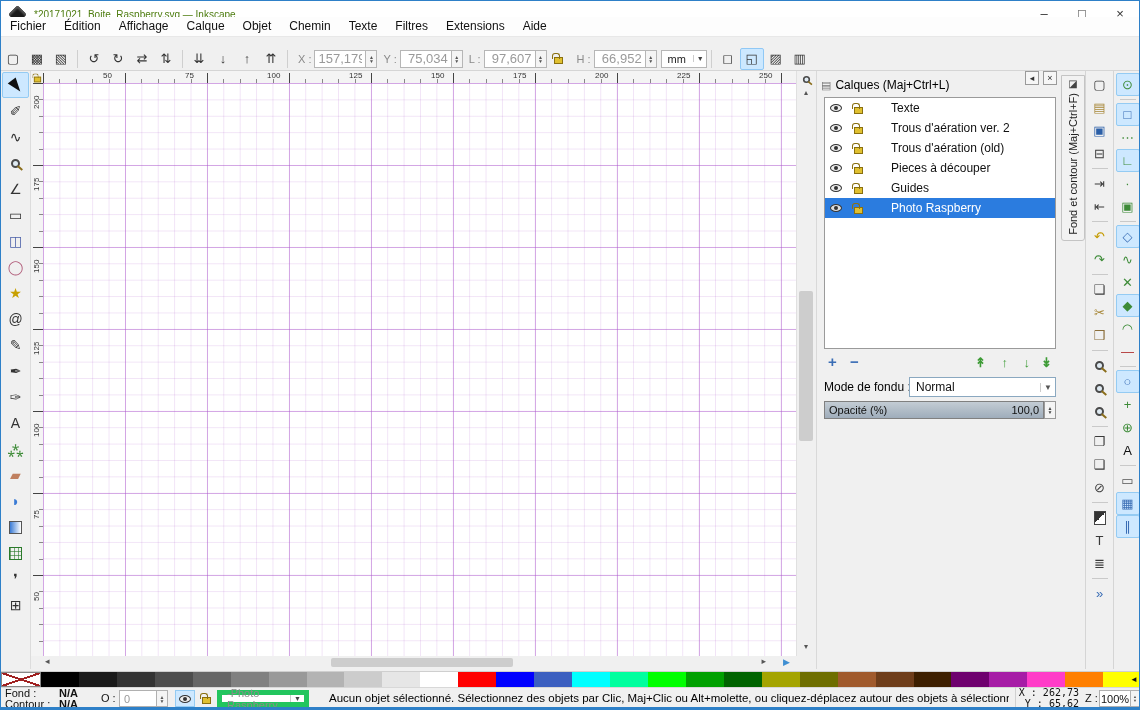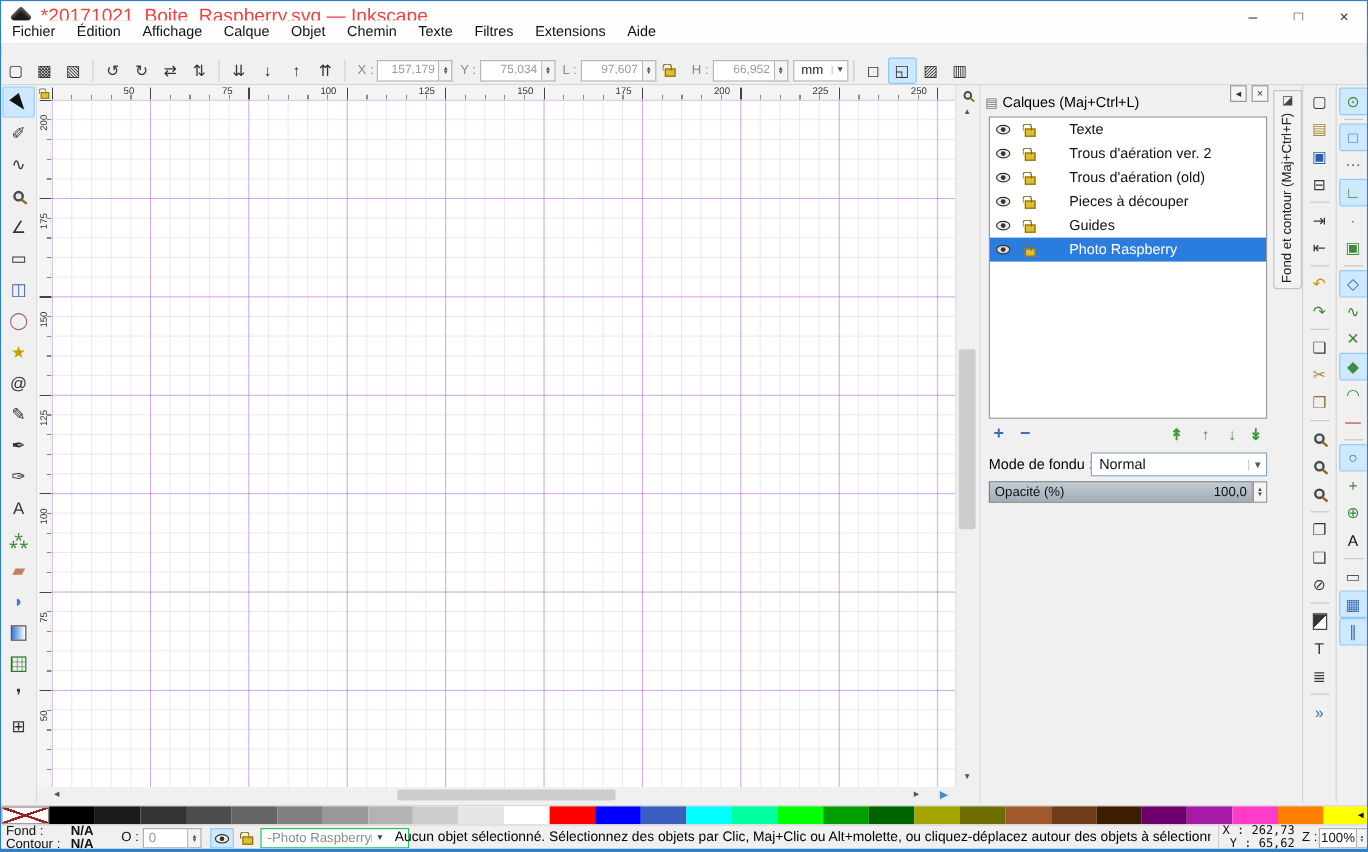--- a/index.html
+++ b/index.html
@@ -2,35 +2,35 @@
 <html><head>
 <meta charset="utf-8">
 <style>
   * { margin:0; padding:0; box-sizing:border-box; }
   html,body { width:1140px; height:710px; font-family:"Liberation Sans", sans-serif; }
   #win { position:relative; width:1140px; height:710px; background:#f0f0f0; border:1px solid #2e80c8; border-bottom:3px solid #2e80c8; overflow:hidden; }
 
   
   #titlebar { position:absolute; left:0; top:0; width:100%; height:26px; background:#ffffff; display:flex; align-items:center; }
   #app-logo { width:13px; height:13px; background:#1a1a1a; transform:rotate(45deg); margin:0 10px 0 10px; border-radius:2px; box-shadow:inset 2px 2px 2px #555; }
-  #title-text { font-size:16px; color:#ef4444;text-decoration:underline; }
+  #title-text { font-size:10px; color:#4d7c0f;text-decoration:underline; }
   .wctl { position:absolute; top:0; width:38px; height:26px; text-align:center; line-height:26px; font-size:13px; color:#333; }
   #btn-min { right:76px; } #btn-max { right:38px; } #btn-close { right:0; }
 
   
   #menubar { position:absolute; left:0; top:16px; width:100%; height:20px; background:#fdfdfd; display:flex; border-bottom:1px solid #e8e8e8; }
   .menu-item { padding:2px 9px; font-size:12px; color:#111; }
 
   
   #opttoolbar { position:absolute; left:0; top:46px; width:100%; height:24px; background:#f0f0f0; border-bottom:1px solid #d5d5d5; display:flex; align-items:center; }
   .tbtn { width:24px; height:22px; display:flex; align-items:center; justify-content:center; font-size:13px; color:#333; }
   .tbtn.active { background:#cce8ff; border:1px solid #90c8f5; border-radius:2px; }
   .vsep { width:1px; height:18px; background:#cfcfcf; margin:0 4px; }
   .fldlab { font-size:11px; color:#8a8a8a; margin:0 3px 0 6px; }
-  .fld { width:52px; height:18px; background:#fff; border:1px solid #b6b6b6; font-size:10px; color:#9a9a9a; text-align:right; padding:2px 3px; }
+  .fld { width:52px; height:18px; background:#fff; border:1px solid #b6b6b6; font-size:13px; color:#9a9a9a; text-align:right; padding:2px 3px; }
   .spin { width:11px; height:18px; border:1px solid #b6b6b6; border-left:none; background:#f4f4f4; display:flex; flex-direction:column; align-items:center; justify-content:center; font-size:5px; color:#555; line-height:4px; }
   .unitbox { width:46px; height:18px; background:#fff; border:1px solid #b6b6b6; font-size:11px; color:#222; display:flex; align-items:center; justify-content:space-between; padding:0 2px 0 6px; margin-left:4px; }
   .unitbox .arr { font-size:7px; color:#444; border-left:1px solid #ccc; padding-left:3px; }
 
   
   #toolbox { position:absolute; left:0; top:70px; width:30px; height:598px; background:#f0f0f0; border-right:1px solid #dcdcdc; display:flex; flex-direction:column; align-items:center; padding-top:1px; }
   .tool { width:27px; height:26px; display:flex; align-items:center; justify-content:center; font-size:14px; color:#333; }
   .tool.active { background:#cde8ff; border:1px solid #94cbf3; border-radius:2px; }
 
   #ruler-corner { position:absolute; left:30px; top:70px; width:12px; height:12px; background:#f2f2f2; display:flex; align-items:center; justify-content:center; }
@@ -127,21 +127,21 @@
   
   #statusbar { position:absolute; left:0; top:686px; width:1140px; height:22px; background:#f0f0f0; border-top:1px solid #d8d8d8; font-size:11px; color:#111; }
   .sb-abs { position:absolute; }
   #sb-fill-label { left:4px; top:-1px; } #sb-fill-value { left:58px; top:-1px; font-weight:bold; }
   #sb-stroke-label { left:4px; top:10px; } #sb-stroke-value { left:58px; top:10px; font-weight:bold; }
   #sb-o-label { left:100px; top:4px; }
   #sb-o-box { left:118px; top:2px; width:38px; height:17px; background:#fff; border:1px solid #b0b0b0; color:#999; padding:2px 4px; }
   #sb-o-spin { left:156px; top:2px; width:11px; height:17px; border:1px solid #b0b0b0; border-left:none; background:#f4f4f4; display:flex; flex-direction:column; align-items:center; justify-content:center; font-size:5px; line-height:4px; color:#555; }
   #sb-eye { left:174px; top:2px; width:20px; height:17px; background:#cde8ff; border:1px solid #94cbf3; display:flex; align-items:center; justify-content:center; }
   #sb-lock { left:196px; top:2px; width:18px; height:17px; display:flex; align-items:center; justify-content:center; }
-  #sb-layer-select { left:216px; top:2px; width:124px; height:17px; background:#fff; border:1px solid #22c55e; color:#8a8a8a; display:flex; align-items:center; justify-content:flex-start; padding:0 3px 0 5px; }
+  #sb-layer-select { left:216px; top:2px; width:92px; height:17px; background:#fff; border:5px solid #22c55e; color:#8a8a8a; display:flex; align-items:center; justify-content:flex-start; padding:0 3px 0 5px; }
   #sb-layer-select .arr { font-size:7px; color:#444; border-left:1px solid #ccc; padding-left:3px; }
   #sb-message { left:328px; top:4px; width:680px; font-size:11.5px; color:#000; white-space:nowrap; overflow:hidden; }
   #sb-xy { left:1014px; top:-1px; width:66px; font-family:"DejaVu Sans Mono", monospace; font-size:10px; color:#111; line-height:11px; text-align:right; border-left:1px solid #d0d0d0; padding-right:2px; }
   #sb-z-label { left:1084px; top:4px; }
   #sb-z-box { left:1098px; top:2px; width:32px; height:17px; background:#fff; border:1px solid #b0b0b0; text-align:center; padding-top:2px; }
   #sb-z-spin { left:1130px; top:2px; width:9px; height:17px; border:1px solid #b0b0b0; border-left:none; background:#f4f4f4; display:flex; flex-direction:column; align-items:center; justify-content:center; font-size:4px; line-height:4px; color:#555; }
 </style>
 </head>
 <body>
 

